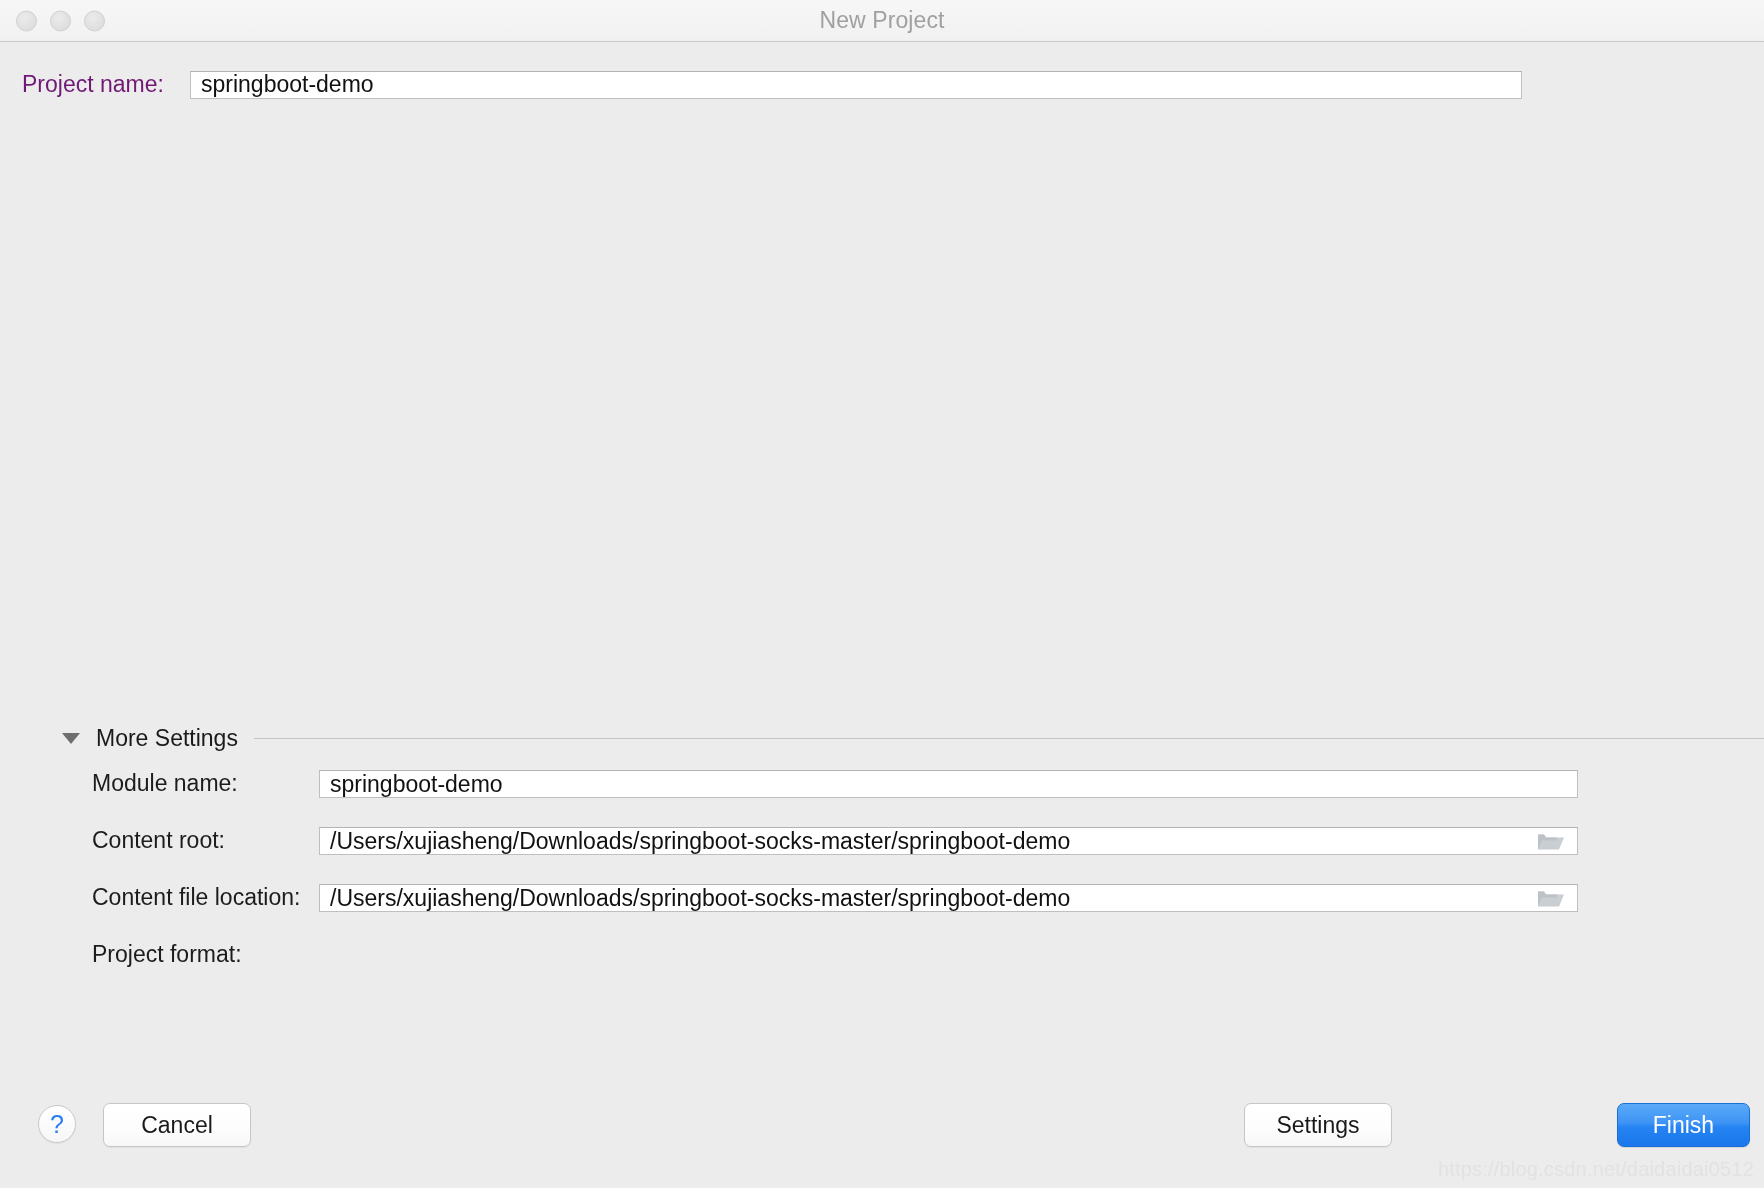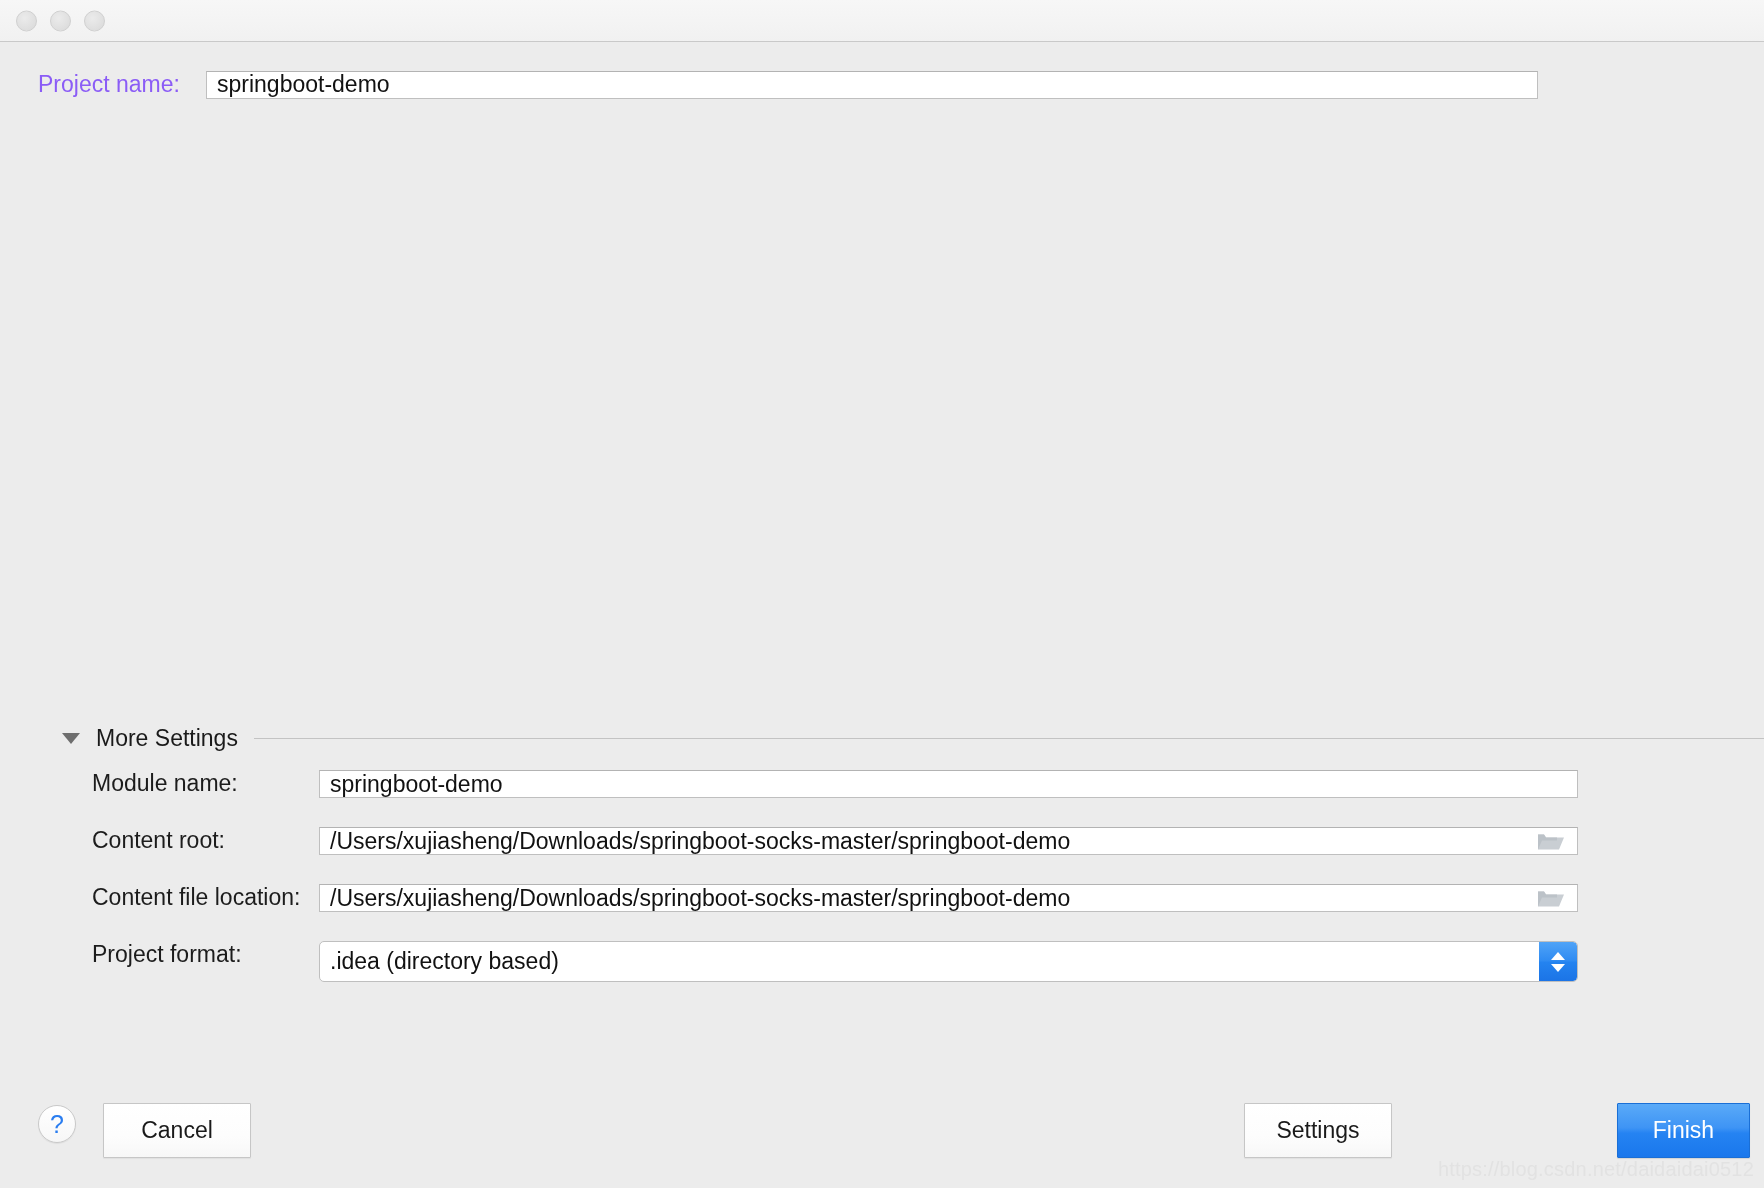--- a/index.html
+++ b/index.html
@@ -59,24 +59,23 @@
   .top-form {
     padding-top: 14px;
   }
   .row {
     display: flex;
     align-items: center;
     height: 57px;
   }
   .row-label {
     font-size: 23px;
-    color: #8b5cf6;
+    color: #701a75;
     text-align: left;
     white-space: nowrap;
-    margin-left: 16px;
   }
   .top-label {
     width: 190px;
     padding-left: 22px;
     box-sizing: border-box;
   }
   .textfield {
     background: #ffffff;
     border: 1px solid #bfbfbf;
     border-top-color: #b3b3b3;
@@ -241,22 +240,22 @@
     justify-content: center;
     box-sizing: border-box;
   }
   .help-btn .q {
     color: #2a7df0;
     font-size: 25px;
     font-weight: 500;
     line-height: 1;
   }
   .btn {
-    height: 55px;
-    border-radius: 1px;
+    height: 44px;
+    border-radius: 7px;
     display: inline-flex;
     align-items: center;
     justify-content: center;
     font-size: 23px;
     box-sizing: border-box;
   }
   .btn-plain {
     background: linear-gradient(to bottom, #ffffff 0%, #fdfdfd 60%, #f7f7f7 100%);
     border: 1px solid #c6c6c6;
     color: #1a1a1a;
@@ -298,20 +297,21 @@
 </style>
 </head>
 <body>
 
 <div class="titlebar">
   <div class="traffic-lights">
     <span class="light"></span>
     <span class="light"></span>
     <span class="light"></span>
   </div>
+  <div class="window-title">New Project</div>
 </div>
 
 <div class="dialog-body">
 
   <div class="top-form">
 
     <div class="row">
       <div class="row-label top-label">Project name:</div>
       <div class="textfield" id="project-name-field">
         <span class="val">springboot-demo</span>
@@ -355,27 +355,20 @@
           <span class="val">/Users/xujiasheng/Downloads/springboot-socks-master/springboot-demo</span>
           <svg class="folder-icon" viewBox="0 0 28 21">
             <path d="M1 4 L1 19 L22 19 L27 7 L9 7 L7 4 Z" fill="#c9ced3"></path>
             <path d="M1 4 L7 4 L9 7 L20 7 L20 10 L5 10 L1 19 Z" fill="#bcc2c8"></path>
           </svg>
         </div>
       </div>
 
       <div class="ms-row">
         <div class="ms-label">Project format:</div>
-        <div class="combofield">
-          <span class="val">.idea (directory based)</span>
-          <span class="stepper">
-            <span class="chev chev-up"></span>
-            <span class="chev chev-down"></span>
-          </span>
-        </div>
       </div>
 
     </div>
   </div>
 
   <div class="footer">
     <div class="help-btn">
       <span class="q">?</span>
     </div>
     <div class="btn btn-plain" id="cancel-button">Cancel</div>

